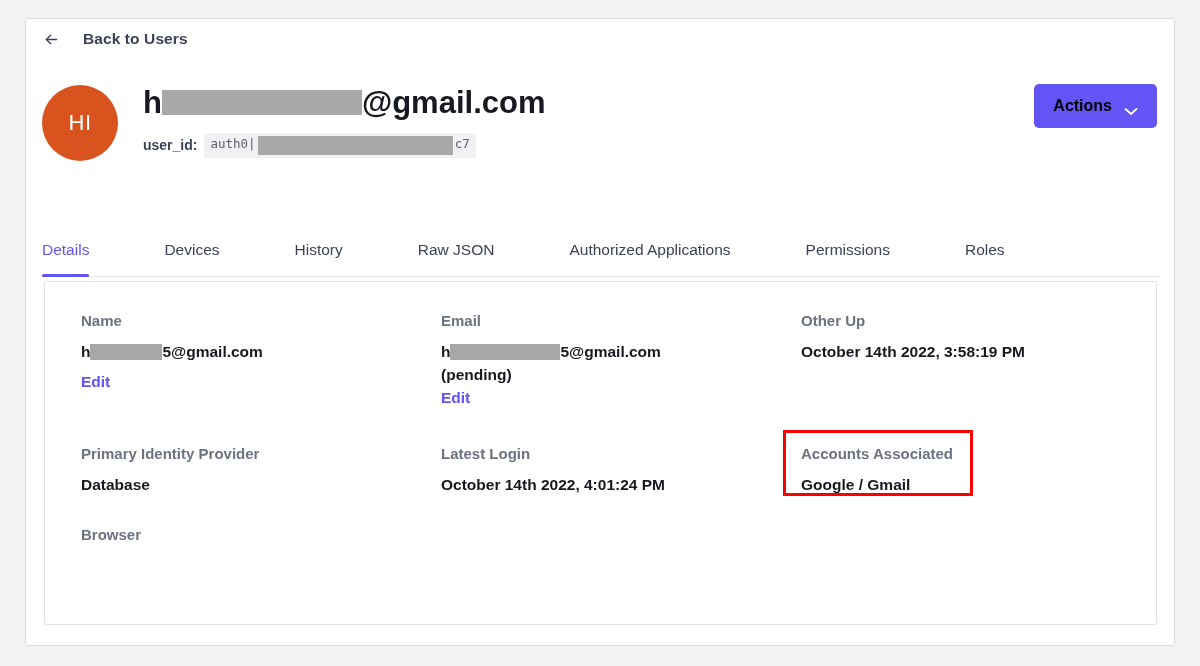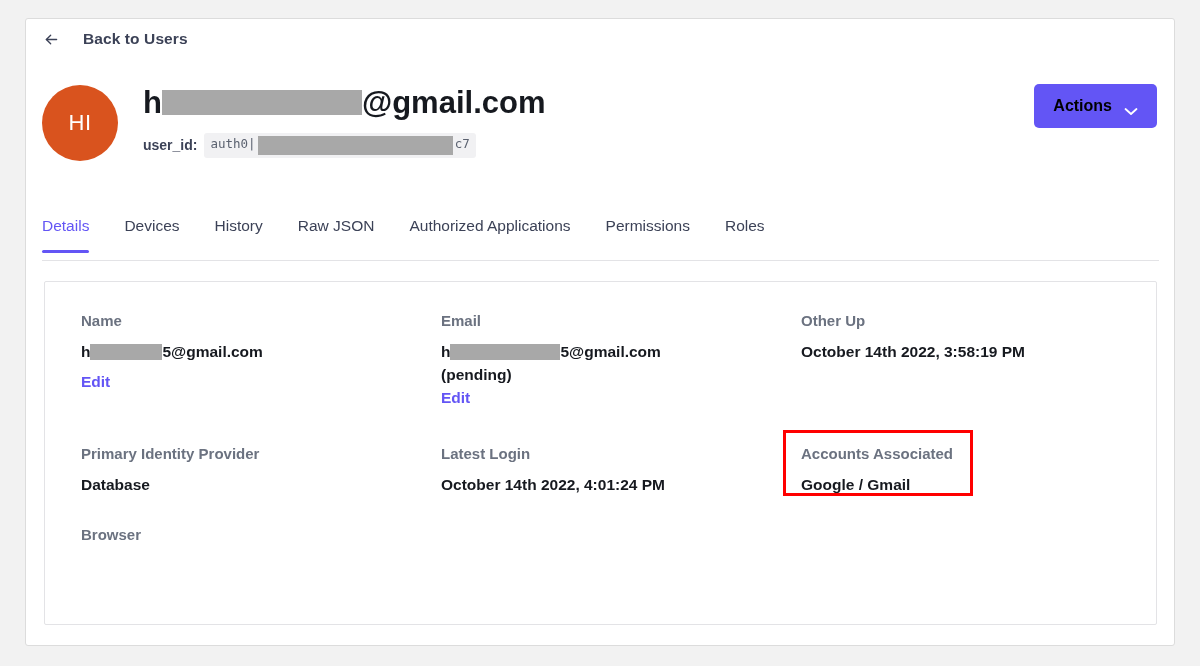--- a/index.html
+++ b/index.html
@@ -122,26 +122,27 @@
     gap: 12px;
     font-size: 16px;
     font-weight: 700;
     font-family: "Liberation Sans", sans-serif;
     cursor: pointer;
   }
   .chev { width: 14px; height: 9px; display: block; }
   
   .tabs {
     position: absolute;
-    left: 16px; top: 180px;
+    left: 16px; top: 196px;
     width: 1117px;
     height: 62px;
     border-bottom: 1px solid #e3e3e6;
     display: flex;
-    align-items: flex-start;
+    align-items: flex-end;
+    gap: 40px;
   }
   .tab {
     position: relative;
     padding: 18px 0 17px 0;
     margin-right: 35px;
     font-size: 15.5px;
     color: #3c4257;
     cursor: pointer;
     white-space: nowrap;
   }

